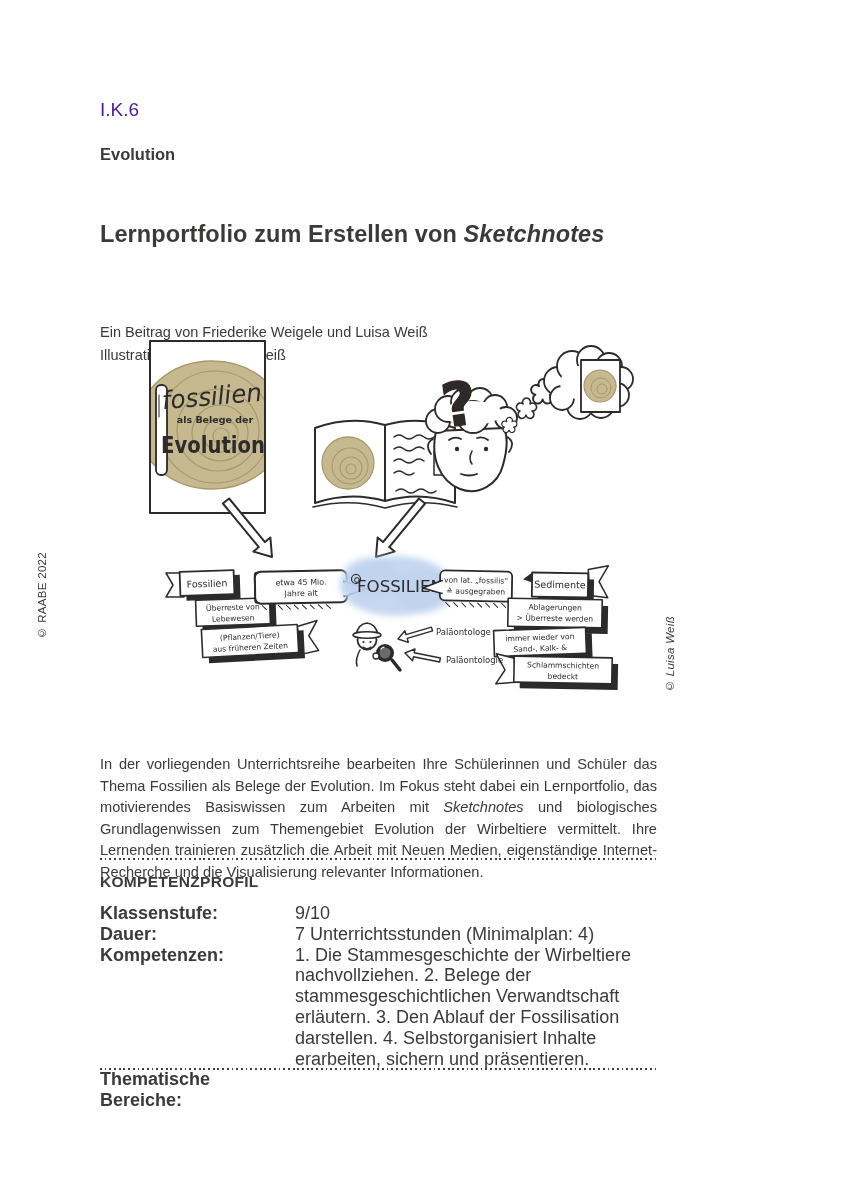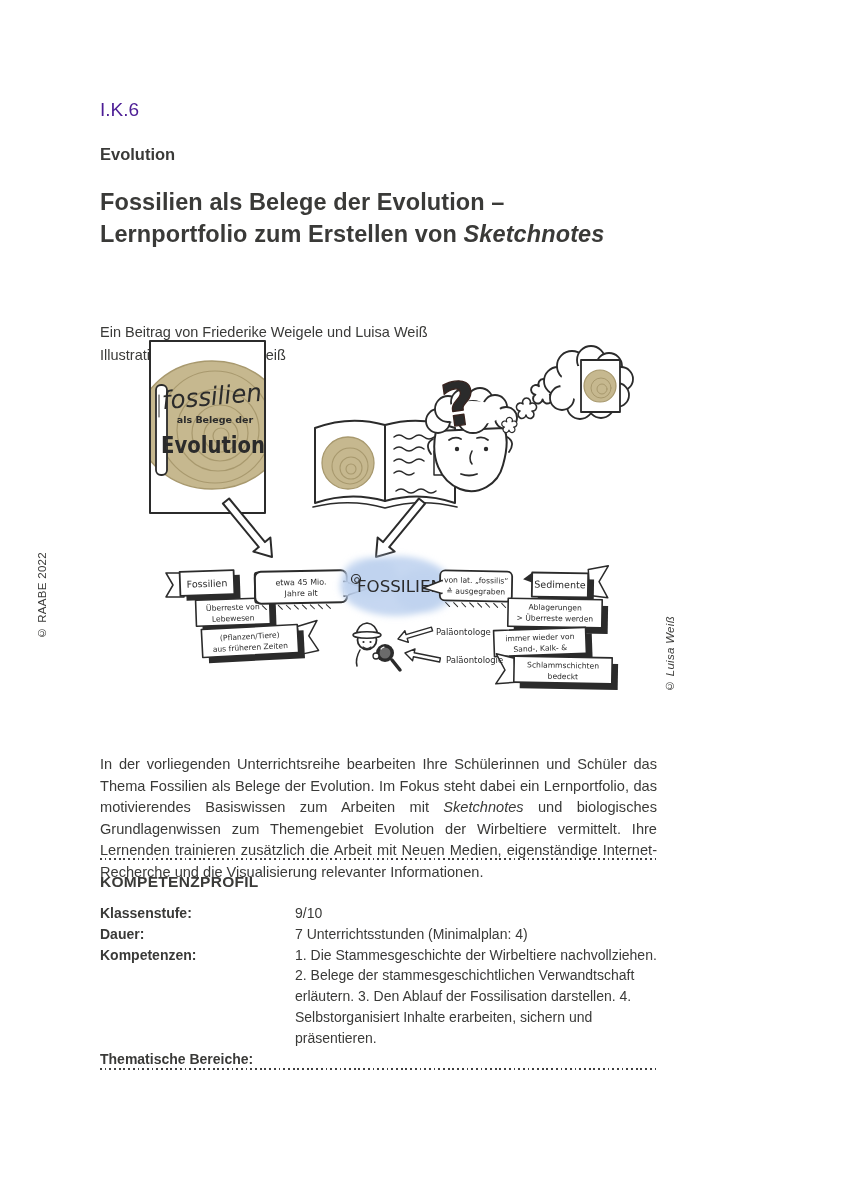--- a/index.html
+++ b/index.html
@@ -33,35 +33,35 @@
            font-size:14.6px; line-height:21.5px; text-align:justify;margin-top:28px; }
   .intro em { font-style:italic; }
 
   .dotted { position:absolute; left:100px; width:557px; height:2px;
             background-image:repeating-linear-gradient(to right,#3f3f3f 0 1.8px, transparent 1.8px 4.7px); }
   .dotted-top { top:858px; }
   .dotted-bottom { top:1068px; }
 
   .profile-heading { position:absolute; left:100px; top:873px; font-size:15.5px; font-weight:700; letter-spacing:0.3px; }
 
-  .profile { position:absolute; left:100px; top:903px; width:557px; font-size:14px; line-height:20.8px; }
+  .profile { position:absolute; left:100px; top:903px; width:557px; font-size:18px; line-height:20.8px; }
   .prow { display:flex; align-items:flex-start; }
   .plabel { width:175px; flex:0 0 175px; font-weight:700; }
   .pvalue { width:382px;margin-left:20px; }
   .pvalue em { font-style:italic; }
 </style>
 </head>
 <body>
 
 <div class="page">
 
   <div class="kicker">I.K.6</div>
   <div class="category">Evolution</div>
 
-  <h1 class="title"><span>Fossilien als Belege der Evolution –</span><br><span>Lernportfolio zum Erstellen von </span><em>Sketchnotes</em></h1>
+  <h1 class="title"><br><span>Lernportfolio zum Erstellen von </span><em>Sketchnotes</em></h1>
 
   <p class="byline"><span>Ein Beitrag von Friederike Weigele und Luisa Weiß</span><br><span>Illustrationen von Luisa Weiß</span></p>
 
   <div class="copy-vert copy-left">© RAABE 2022</div>
   <div class="copy-vert copy-right">© Luisa Weiß</div>
 
   <div class="illustration">
     <svg viewBox="0 0 520 362" width="520" height="362" xmlns="http://www.w3.org/2000/svg">
       <defs>
         <clipPath id="coverClip">

